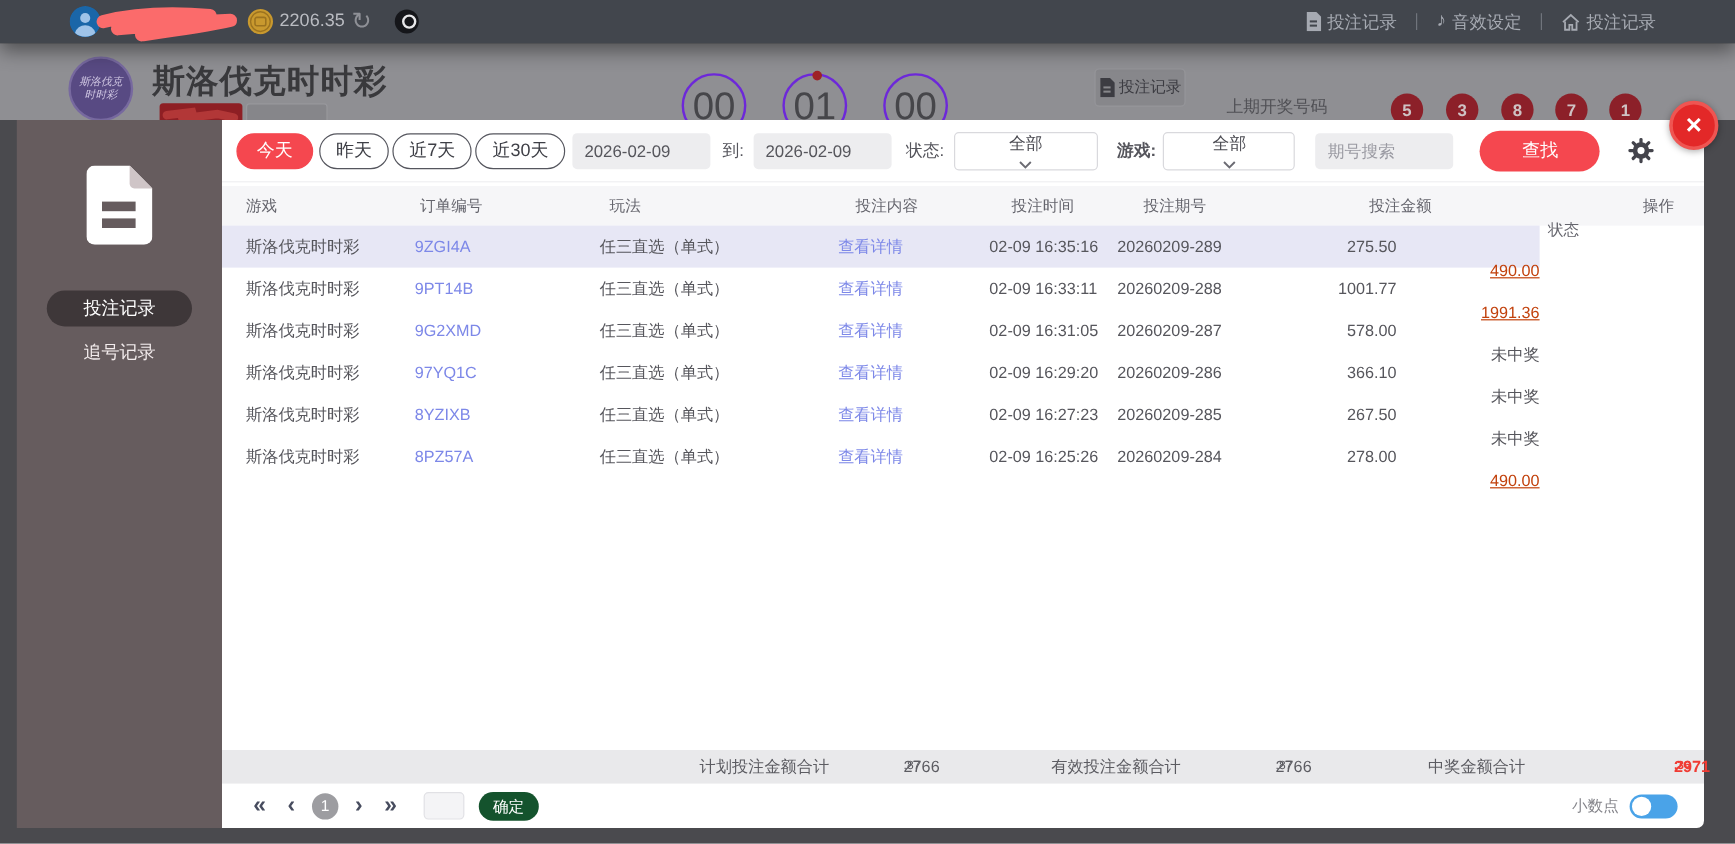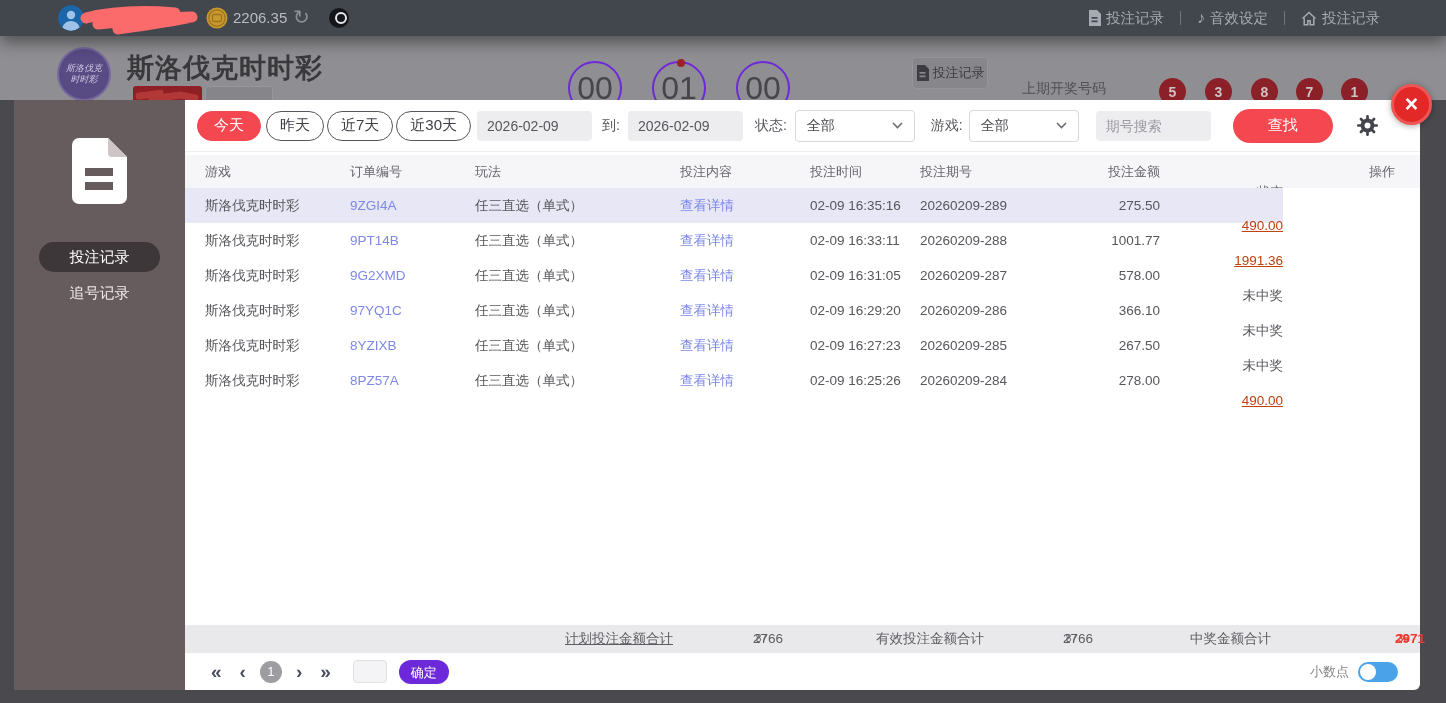--- a/index.html
+++ b/index.html
@@ -55,60 +55,60 @@
   .filterbar{position:absolute;left:0;top:0;width:1235px;height:52px;display:flex;align-items:center;
     border-bottom:1px solid #efeff2;padding-left:12px;}
   .qbtn{height:30px;padding:0 13px;border-radius:16px;border:1px solid #55565e;color:#3e3f46;font-size:15px;
     background:#fff;display:flex;align-items:center;cursor:pointer;}
   .qbtn.active{background:#f5474f;border-color:#f5474f;color:#fff;padding:0 16px;}
   .m5{margin-left:5px;} .m3{margin-left:3px;}
   .dateinput{width:115px;height:30px;background:#ededef;border:none;border-radius:4px;color:#56565c;
     font-size:14px;padding:0 10px;margin-left:6px;outline:none;}
   .flbl{font-size:14px;color:#55555c;margin-left:10px;}
   .select{width:120px;height:32px;border:1px solid #d9d9dd;border-radius:4px;background:#fff;margin-left:8px;
-    display:flex;align-items:center;justify-content:space-between;padding:0 11px;font-size:14px;color:#4a4a51;cursor:pointer;}
+    display:flex;align-items:center;justify-content:space-between;padding:0 11px;font-size:14px;color:#4a4a51;cursor:pointer;flex-direction:column;}
   .select.narrow{width:110px;margin-left:6px;}
   .searchinput{width:115px;height:30px;background:#ededef;border:none;border-radius:4px;padding:0 10px;
     font-size:14px;color:#55555c;margin-left:17px;outline:none;}
   .searchinput::placeholder{color:#9a9aa2;}
   .findbtn{width:100px;height:34px;border:none;border-radius:17px;background:#f5474f;color:#fff;font-size:15px;
     margin-left:22px;cursor:pointer;}
   .gear{margin-left:23px;display:flex;align-items:center;cursor:pointer;}
 
   .thead{position:absolute;left:0;top:55px;width:1235px;height:33px;background:#f6f6f8;display:flex;align-items:center;
     font-size:13px;color:#65656d;}
   .trow{position:absolute;left:0;width:1235px;height:35px;display:flex;align-items:center;font-size:13.5px;color:#56565c;}
   .row-main{display:flex;align-items:center;width:1098px;height:100%;}
   .trow.hl .row-main{background:#e7e7f5;}
   .c-game{width:165px;padding-left:20px;}
   .c-order{width:125px;color:#7d88e8;}
-  .c-play{width:205px;}
+  .c-play{width:205px;margin-left:33px;}
   .c-content{width:130px;color:#7d88e8;cursor:pointer;}
   .c-time{width:110px;}
   .c-period{width:140px;}
   .c-amount{width:100px;text-align:right;}
   .c-status{width:123px;text-align:right;margin-top:40px;}
   .c-action{flex:1;text-align:right;padding-right:25px;}
   .red{color:#c2410c;text-decoration:underline;}
   .thead .c-game{width:165px;} .thead .c-order,.thead .c-content{color:#65656d;}
 
   .summary{position:absolute;left:0;top:525px;width:1235px;height:28px;background:#e9e9eb;
     font-size:13.5px;color:#5c5c62;line-height:28px;}
   .summary span{position:absolute;}
-  .s-l1{left:380px;text-decoration:underline;} .s-v1{left:568px;} .s-l2{left:691px;} .s-v2{left:878px;} .s-l3{left:1005px;}
+  .s-l1{left:398px;} .s-v1{left:568px;} .s-l2{left:691px;} .s-v2{left:878px;} .s-l3{left:1005px;}
   .s-v3{right:25px;color:#f03b33;font-weight:bold;}
   .dec{font-size:10px;}
 
   .pagerow{position:absolute;left:0;top:553px;width:1235px;height:37px;display:flex;align-items:center;}
   .arrow{font-size:19px;color:#474c5e;font-weight:bold;margin:0 9px;cursor:pointer;line-height:1;}
   .arrow.first{margin-left:26px;}
   .pagenum{width:22px;height:22px;border-radius:50%;background:#9d9da1;color:#fff;font-size:13px;
     display:flex;align-items:center;justify-content:center;margin:0 5px;cursor:pointer;}
   .pageinput{width:34px;height:23px;background:#f4f4f6;border:1px solid #e1e1e5;border-radius:4px;margin:0 12px 0 13px;outline:none;}
-  .okbtn{height:24px;padding:4px 12px;border:none;border-radius:12px;background:#6d28d9;color:#fff;font-size:13px;cursor:pointer;}
+  .okbtn{height:24px;padding:4px 12px;border:none;border-radius:12px;background:#14532d;color:#fff;font-size:13px;cursor:pointer;}
   .decwrap{margin-left:auto;margin-right:22px;display:flex;align-items:center;gap:9px;font-size:13px;color:#84848a;}
   .toggle{width:40px;height:20px;border-radius:10px;background:#4aa3e8;position:relative;cursor:pointer;}
   .knob{position:absolute;left:2px;top:2px;width:16px;height:16px;border-radius:50%;background:#fff;}
 
   .closebtn{position:absolute;left:1391px;top:84px;width:41px;height:41px;border-radius:50%;
     background:#e32828;border:3px solid #ef5552;color:#fff;z-index:4;display:flex;align-items:center;justify-content:center;
     font-size:23px;font-weight:bold;cursor:pointer;box-shadow:0 1px 6px rgba(0,0,0,.35);line-height:1;}
 </style>
 </head>
 <body>
@@ -219,21 +219,21 @@
     <input class="dateinput" readonly="" value="2026-02-09" style="">
     <span class="flbl">到:</span>
     <input class="dateinput" style="margin-left: 8px;" readonly="" value="2026-02-09">
     <span class="flbl" style="margin-left:12px;">状态:</span>
     <div class="select">
       <span>全部</span>
       <svg width="11" height="7" viewBox="0 0 11 7" fill="none" stroke="#6b6b73" stroke-width="1.6">
           <path d="M1 1l4.5 4.5L10 1"></path>
         </svg>
     </div>
-    <span class="flbl" style="margin-left:16px;">游戏:</span>
+    <span class="flbl" style="margin-left:16px;font-weight:bold;">游戏:</span>
     <div class="select narrow">
       <span>全部</span>
       <svg width="11" height="7" viewBox="0 0 11 7" fill="none" stroke="#6b6b73" stroke-width="1.6">
           <path d="M1 1l4.5 4.5L10 1"></path>
         </svg>
     </div>
     <input class="searchinput" placeholder="期号搜索" style="">
     <button class="findbtn">查找</button>
     <span class="gear">
       <svg width="23" height="23" viewBox="0 0 24 24">

